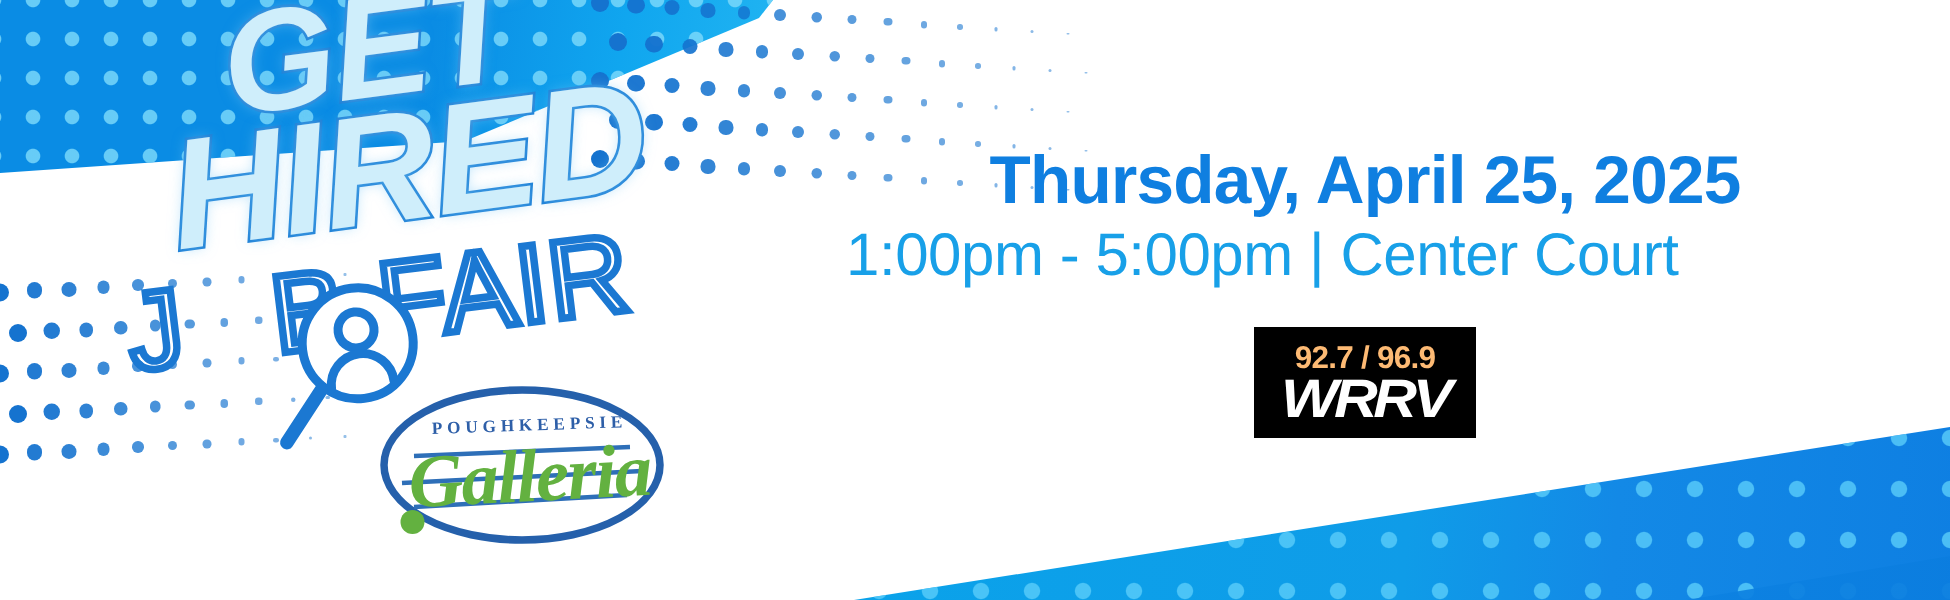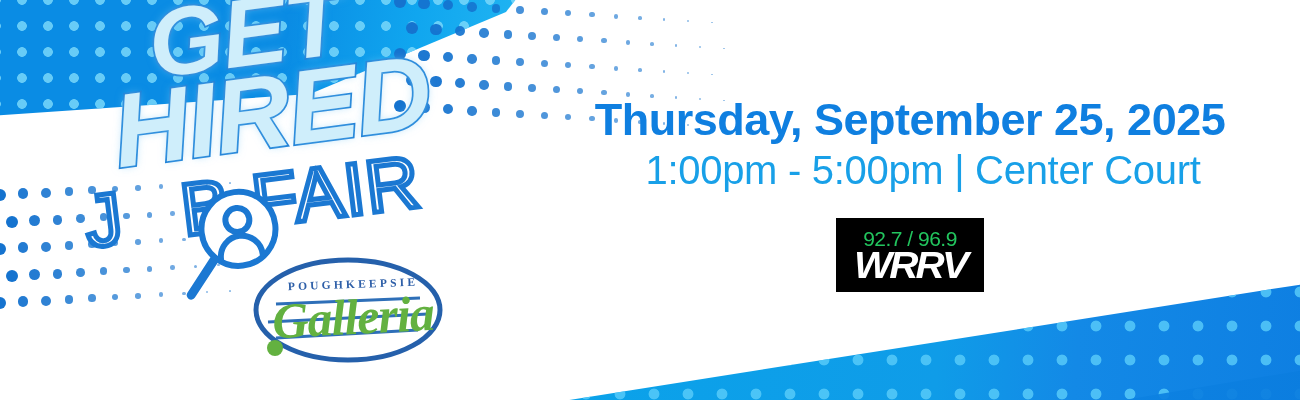--- a/index.html
+++ b/index.html
@@ -143,23 +143,22 @@
     width: 700px;
     text-align: center;
     font-size: 45px;
     font-weight: bold;
     letter-spacing: -.5px;
     color: #0f7fe0;
     white-space: nowrap;
   }
   #event-time {
     position: absolute;
-    left: 13px; top: 148px;
+    left: 4px; top: 148px;
     width: 700px;
-    text-align: center;
     font-size: 40px;
     font-weight: normal;
     letter-spacing: -.3px;
     color: #18a0e8;
     white-space: nowrap;
   }
 
   #sponsor-row {
     position: absolute;
     left: 0; top: 218px;
@@ -180,23 +179,23 @@
     width: 148px;
     height: 74px;
     background: #000000;
     display: flex;
     flex-direction: column;
     align-items: center;
     justify-content: center;
     overflow: hidden;
   }
   #wrrv-freq {
-    color: #22c55e;
+    color: #fdba74;
     font-size: 21px;
-    font-weight: normal;
+    font-weight: bold;
     letter-spacing: -.5px;
     line-height: 1;
     margin-top: 2px;
     white-space: nowrap;
   }
   #wrrv-calls {
     color: #ffffff;
     font-size: 36px;
     font-weight: bold;
     font-style: italic;
@@ -371,21 +370,21 @@
         <line x1="20" y1="70" x2="180" y2="62" stroke="#2e6fb8" stroke-width="3"></line>
         <line x1="28" y1="86" x2="170" y2="78" stroke="#2e6fb8" stroke-width="3"></line>
         <circle cx="27" cy="96" r="8" fill="#63b140"></circle>
       </svg>
       <div id="galleria-wordmark">POUGHKEEPSIE</div>
       <div id="galleria-script">Galleria</div>
     </div>
   </div>
 
   <div id="info">
-    <div id="event-date">Thursday, September 25, 2025</div>
+    <div id="event-date">Thursday, April 25, 2025</div>
     <div id="event-time">1:00pm - 5:00pm | Center Court</div>
 
     <div id="sponsor-row">
       <div id="wrrv-logo">
         <div id="wrrv-freq">92.7 / 96.9</div>
         <div id="wrrv-calls">WRRV</div>
       </div>
     </div>
   </div>
 

